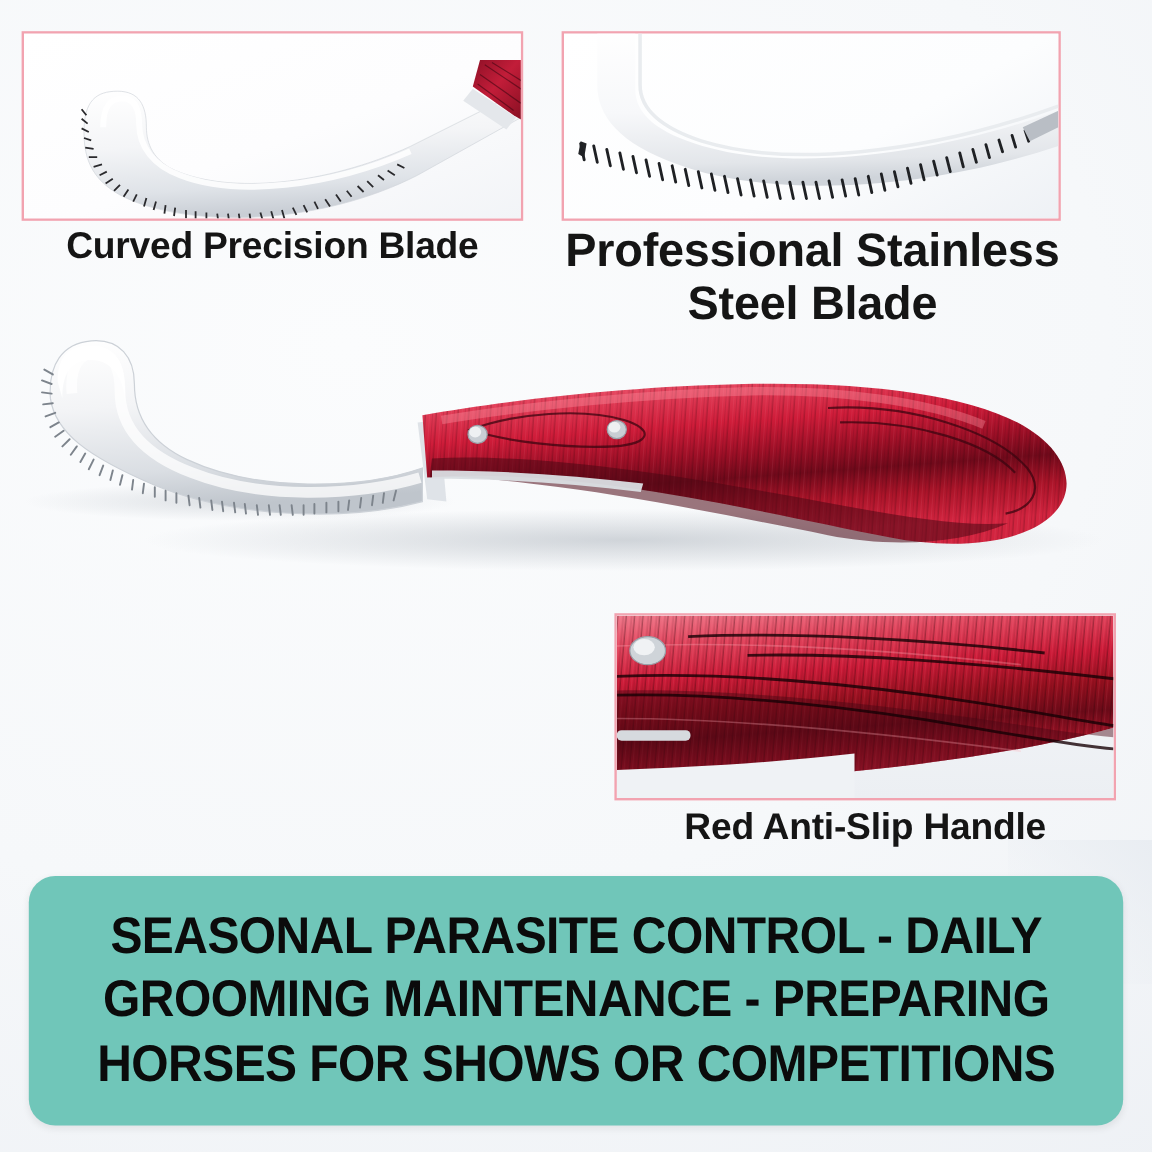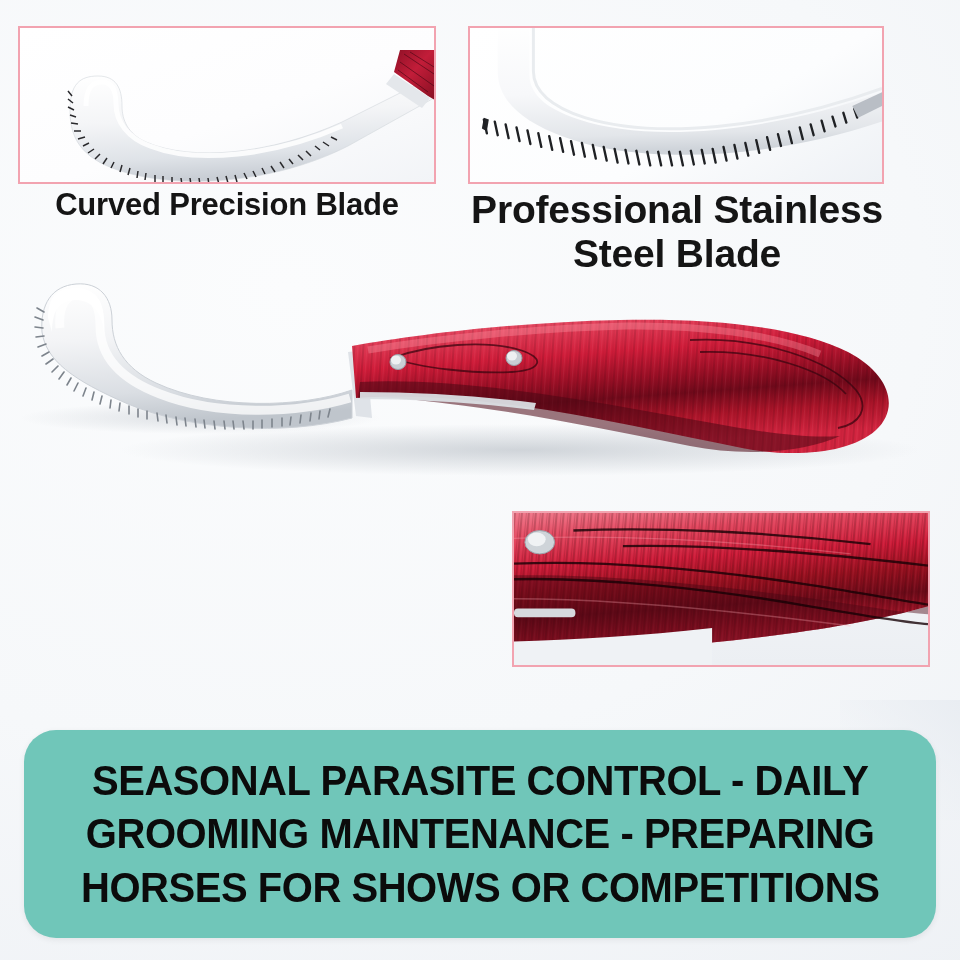--- a/index.html
+++ b/index.html
@@ -106,21 +106,21 @@
     width: 960px; height: 270px;
   }
   #hero-product svg { width: 100%; height: 100%; display: block; }
 
   
   #banner {
     position: absolute;
     left: 24px; top: 730px;
     width: 912px; height: 208px;
     background: #70c6b9;
-    border-radius: 32px;
+    border-radius: 22px;
     display: flex;
     align-items: center;
     justify-content: center;
     box-shadow: 0 2px 6px rgba(0,0,0,0.07);
   }
   #banner-text {
     color: #0b0b0b;
     font-family: "Liberation Sans", sans-serif;
     font-weight: bold;
     font-size: 43px;
@@ -386,20 +386,21 @@
 
         <ellipse cx="26" cy="30" rx="15" ry="12" fill="#cfd4d9" stroke="#9aa1a9" stroke-width="1"></ellipse>
         <ellipse cx="23" cy="27" rx="9" ry="7" fill="#f0f2f4"></ellipse>
 
         <rect x="0" y="98" width="62" height="9" rx="4" fill="#d6dade"></rect>
 
         <path d="M0,132 C60,130 130,126 200,118 L200,156 L0,156 Z" fill="#eff2f5"></path>
       </svg>
     </div>
   </div>
+  <div class="panel-caption" id="caption-handle" style="white-space: pre-line;">Red Anti-Slip Handle</div>
 
   <div id="corner-shade"></div>
 
   <div id="banner">
     <div id="banner-text" style="white-space: pre-line;">SEASONAL PARASITE CONTROL - DAILY
 GROOMING MAINTENANCE - PREPARING
 HORSES FOR SHOWS OR COMPETITIONS</div>
   </div>
 
 </div>

